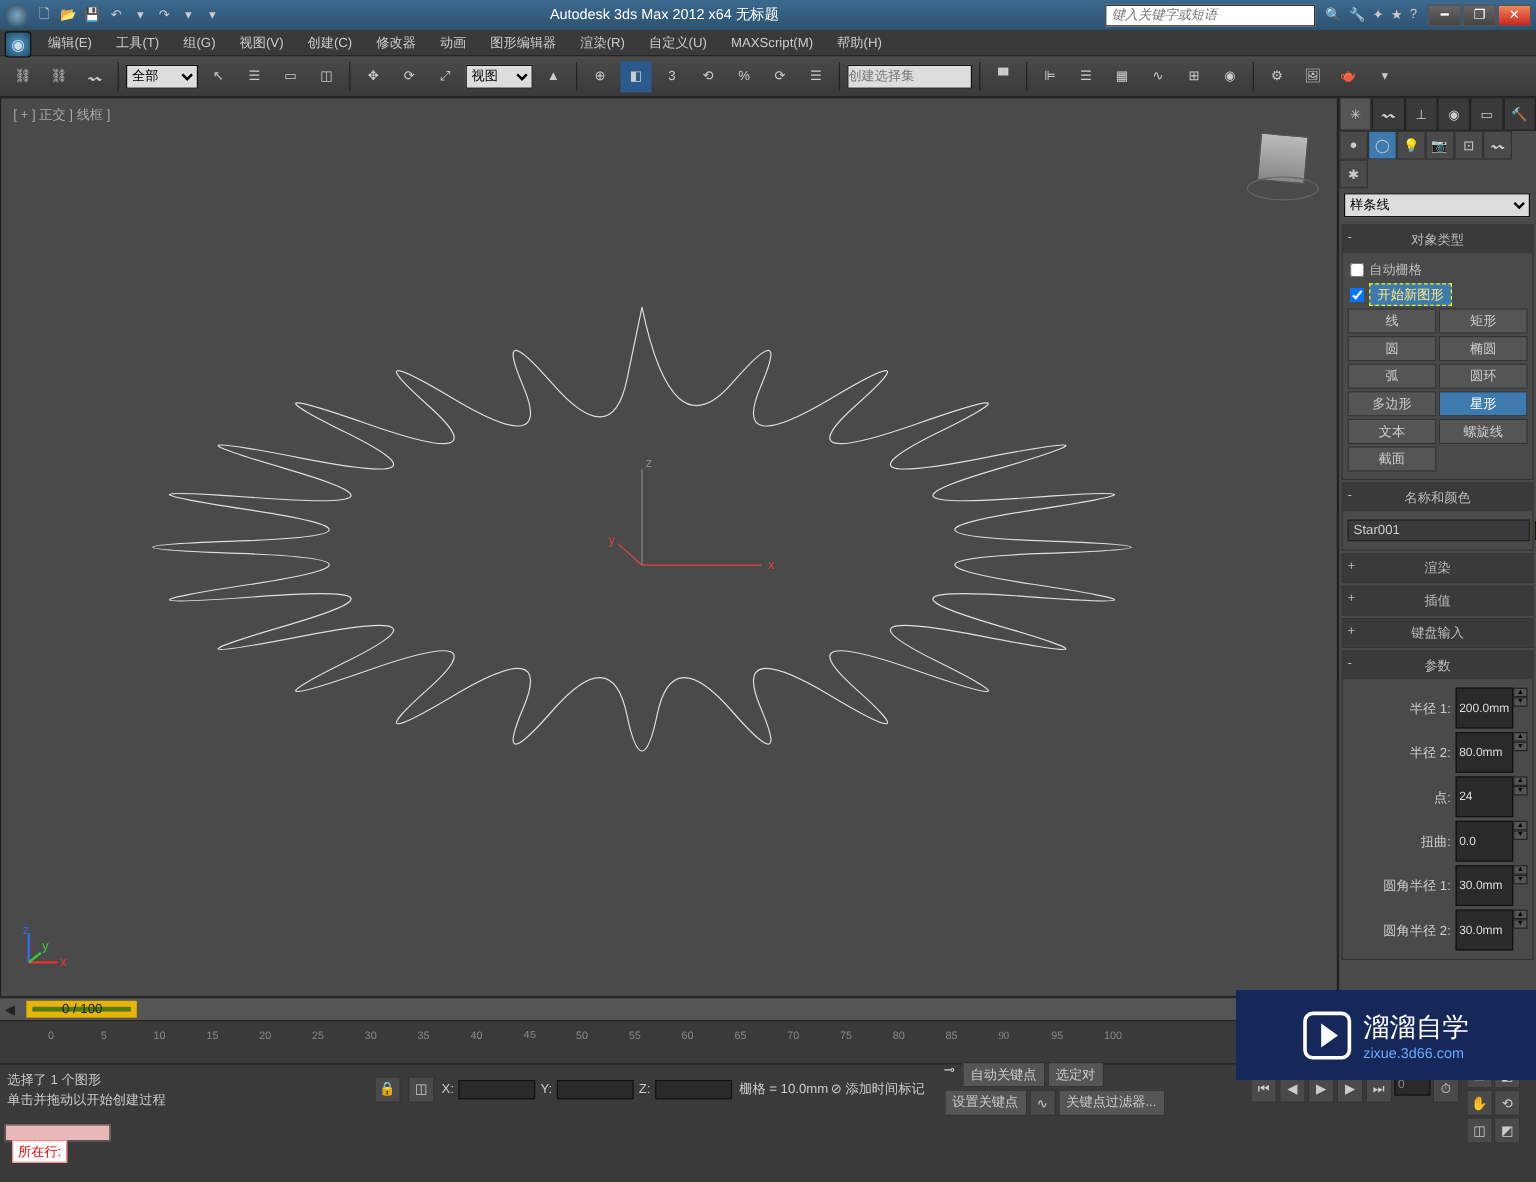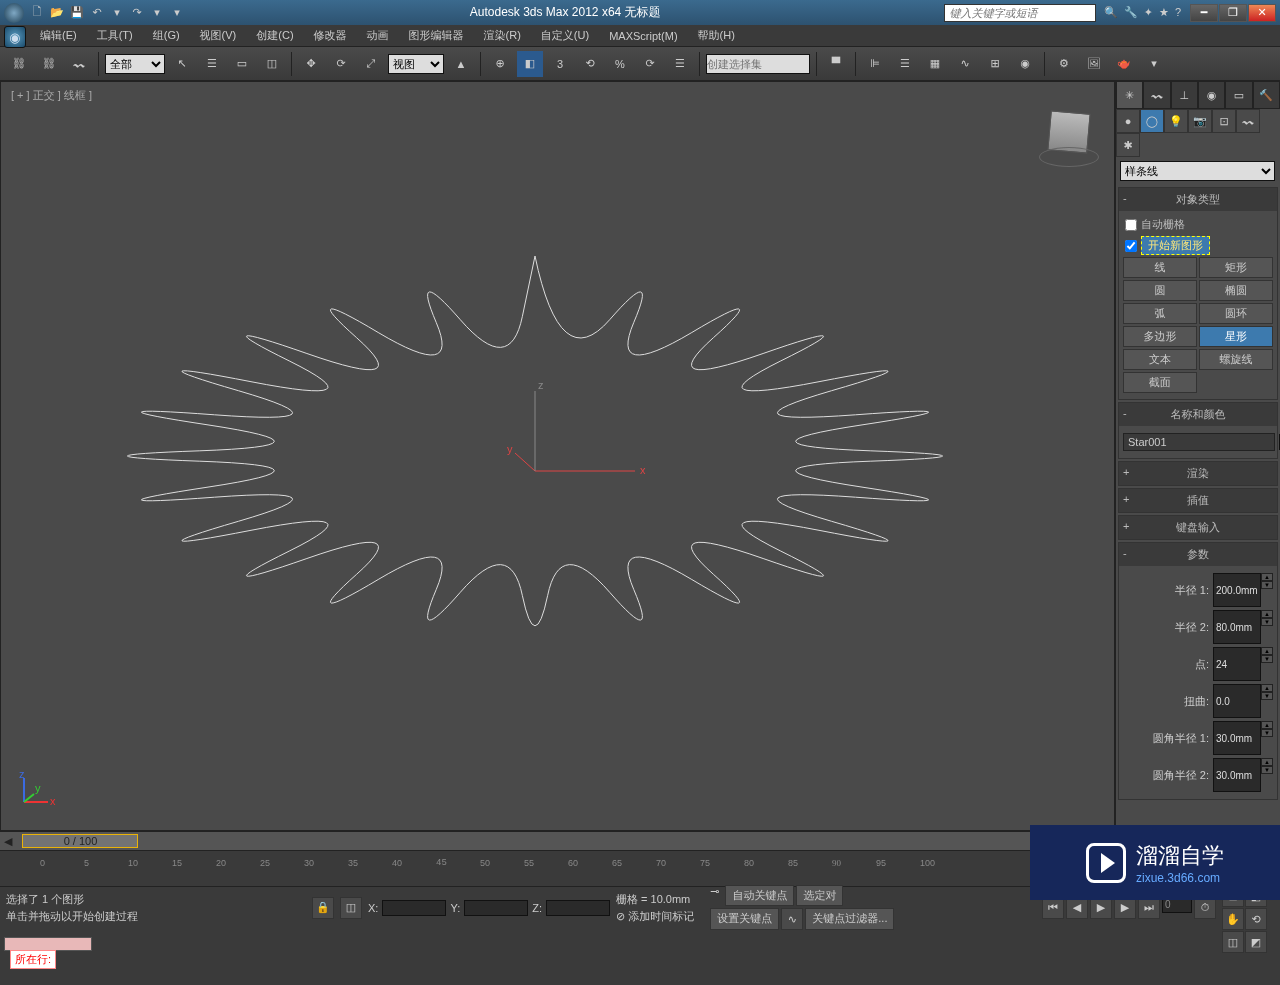--- a/index.html
+++ b/index.html
@@ -4,21 +4,21 @@
 <style>
 * { margin: 0; padding: 0; box-sizing: border-box; font-family: 'Microsoft YaHei', Arial, sans-serif; font-size: 11px; user-select: none; }
 body { width: 1280px; height: 985px; background: #3a3a3a; overflow: hidden; }
 
 
 .title-bar { height: 25px; background: linear-gradient(#3b6a8e, #2d5270); display: flex; align-items: center; padding: 0 4px; }
 .title-icon { width: 20px; height: 20px; background: radial-gradient(#7fa8c4, #1a3a4f); border-radius: 50%; margin-right: 4px; }
 .qat { display: flex; gap: 2px; }
 .qat-btn { width: 18px; height: 18px; display: flex; align-items: center; justify-content: center; color: #ccc; cursor: pointer; }
 .title-text { flex: 1; text-align: center; color: #fff; font-size: 12px; }
-.search-box { width: 152px; height: 18px; background: #fff; border: 1px solid #333; padding: 0 4px; font-size: 11px; color: #888; font-style: italic; }
+.search-box { width: 175px; height: 18px; background: #fff; border: 1px solid #333; padding: 0 4px; font-size: 11px; color: #888; font-style: italic; }
 .title-icons { display: flex; gap: 6px; margin: 0 8px; color: #ccc; }
 .title-icons span { cursor: pointer; }
 .win-controls { display: flex; }
 .win-btn { width: 28px; height: 18px; display: flex; align-items: center; justify-content: center; cursor: pointer; border: 1px solid #555; background: linear-gradient(#666,#444); color: #fff; margin-left: 1px; }
 .win-btn.close { background: linear-gradient(#e85,#c22); }
 
 
 .menu-bar { height: 22px; background: #3a3a3a; display: flex; align-items: center; padding-left: 30px; border-bottom: 1px solid #222; }
 .app-icon { position: absolute; left: 4px; top: 26px; width: 22px; height: 22px; background: radial-gradient(#5a9cc2,#1a4a6a); border: 1px solid #111; border-radius: 3px; display: flex; align-items: center; justify-content: center; color: #cde; font-size: 13px; }
 .menu-item { padding: 3px 10px; color: #ccc; cursor: pointer; }
@@ -65,21 +65,21 @@
 .spinner { display: flex; width: 60px; }
 .spinner input { width: 48px; height: 16px; background: #2a2a2a; border: 1px solid #111; color: #ddd; padding: 16px 2px; font-size: 10px; }
 .spinner-btns { display: flex; flex-direction: column; }
 .spinner-btn { width: 12px; height: 8px; background: #555; border: 1px solid #222; font-size: 6px; display: flex; align-items: center; justify-content: center; cursor: pointer; }
 .name-input { flex: 1; height: 18px; background: #3a3a3a; border: 1px solid #222; color: #ccc; padding: 0 4px; }
 .color-swatch { width: 16px; height: 16px; background: #6c3; border: 1px solid #111; }
 
 
 .timeline-area { height: 55px; background: #3a3a3a; border-top: 1px solid #222; }
 .time-scroll { height: 18px; background: #555; display: flex; align-items: center; }
-.time-scroll-handle { width: 116px; height: 14px; background: #737373; border: 1px solid #eab308; display: flex; align-items: center; justify-content: center; color: #222; margin-left: 10px; }
+.time-scroll-handle { width: 92px; height: 14px; background: #4d7c0f; border: 5px solid #eab308; display: flex; align-items: center; justify-content: center; color: #222; margin-left: 10px; }
 .time-ruler { height: 20px; background: #3a3a3a; display: flex; position: relative; border-top: 1px solid #222; }
 .time-tick { position: absolute; color: #888; font-size: 9px; bottom: 2px; }
 .status-bar { display: flex; height: 42px; background: #3a3a3a; align-items: center; padding: 2px 6px; gap: 6px; border-top: 1px solid #222; }
 .status-section { display: flex; align-items: center; gap: 4px; color: #ccc; }
 .coord-input { width: 64px; height: 16px; background: #2a2a2a; border: 1px solid #111; color: #888; font-size: 10px; padding: 0 2px; }
 .nav-btn { width: 22px; height: 22px; display: flex; align-items: center; justify-content: center; border: 1px solid #333; background: #4a4a4a; color: #ccc; cursor: pointer; }
 .prompt-text { color: #ccc; font-size: 11px; }
 .anim-btn { background: #555; border: 1px solid #333; color: #ccc; padding: 2px 6px; cursor: pointer; }
 
 
@@ -398,21 +398,21 @@
   <div class="nav-btn">🔒</div>
   <div class="nav-btn">◫</div>
   <div class="status-section">
     <span>X:</span>
       <input class="coord-input" style="">
     <span>Y:</span>
       <input class="coord-input" style="">
     <span>Z:</span>
       <input class="coord-input" style="">
   </div>
-  <div style="display:flex;flex-direction:column;gap:2px">
+  <div style="display:flex;flex-direction:row;gap:2px">
     <span class="prompt-text">栅格 = 10.0mm</span>
     <span class="prompt-text" style="cursor:pointer"><span>⊘</span> <span>添加时间标记</span></span>
   </div>
   <div style="display:flex;flex-direction:column;gap:2px;margin-left:10px">
     <div style="display:flex;gap:2px">
       <span style="color:#ccc;margin-right:4px">⊸</span>
       <div class="anim-btn">自动关键点</div>
       <div class="anim-btn">选定对</div>
     </div>
     <div style="display:flex;gap:2px">

